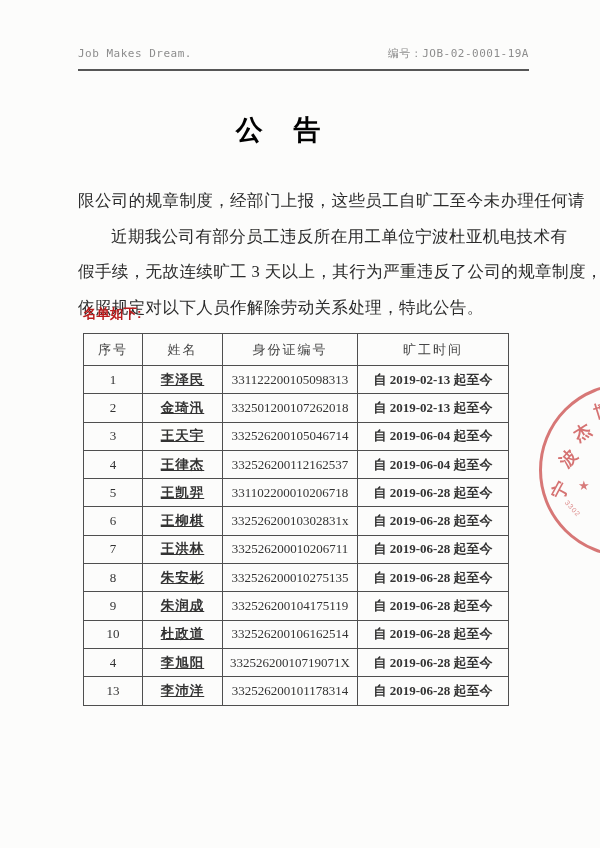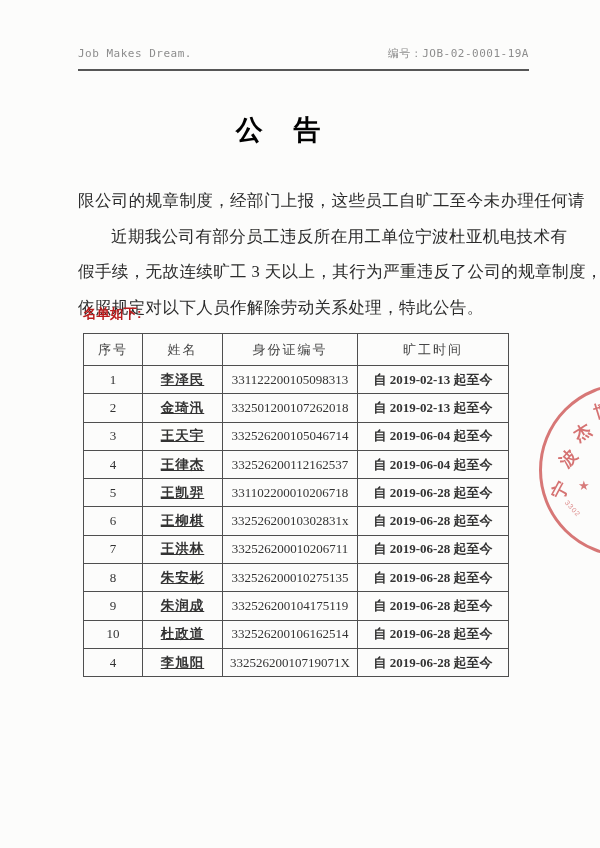--- a/index.html
+++ b/index.html
@@ -188,20 +188,26 @@
       <td class="cell-name">杜政道</td>
       <td class="cell-id">332526200106162514</td>
       <td class="cell-period">自 2019-06-28 起至今</td>
     </tr>
         <tr>
       <td class="cell-no">4</td>
       <td class="cell-name">李旭阳</td>
       <td class="cell-id">33252620010719071X</td>
       <td class="cell-period">自 2019-06-28 起至今</td>
     </tr>
+        <tr>
+      <td class="cell-no">13</td>
+      <td class="cell-name">李沛洋</td>
+      <td class="cell-id">332526200101178314</td>
+      <td class="cell-period">自 2019-06-28 起至今</td>
+    </tr>
       </tbody>
   </table>
 
   <div class="seal">
     <div class="seal-ring"></div>
     <span class="seal-char sc0">宁</span>
     <span class="seal-char sc1">波</span>
     <span class="seal-char sc2">杰</span>
     <span class="seal-char sc3">博</span>
     <span class="seal-star">★</span>

